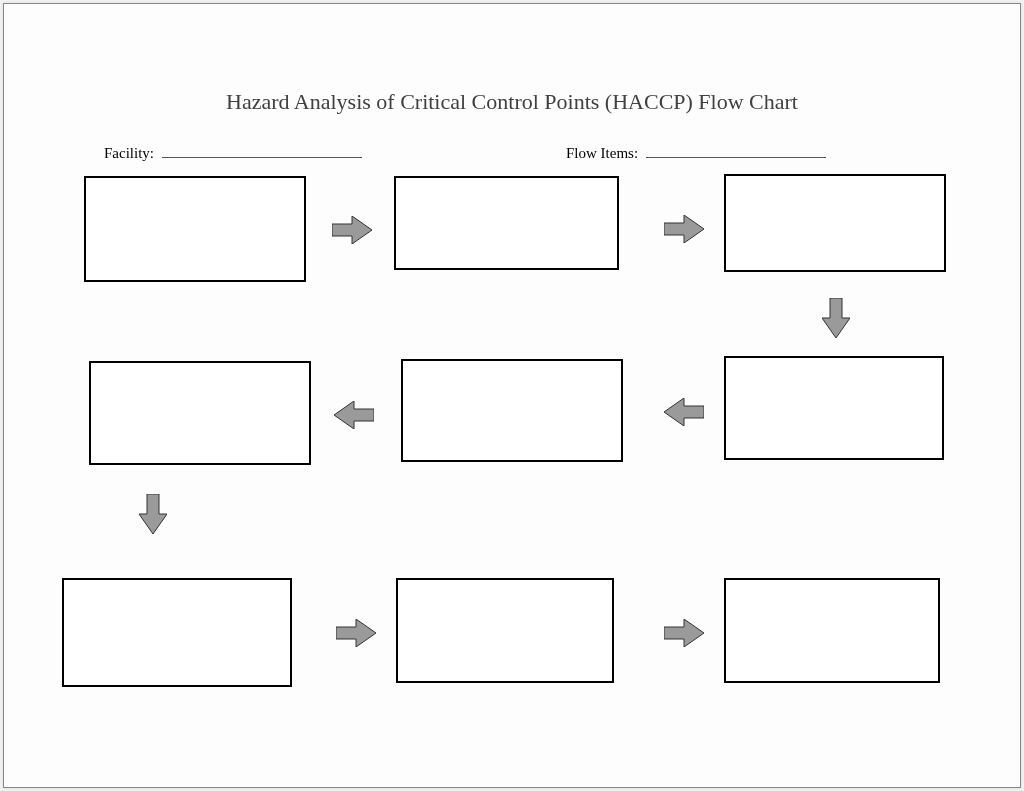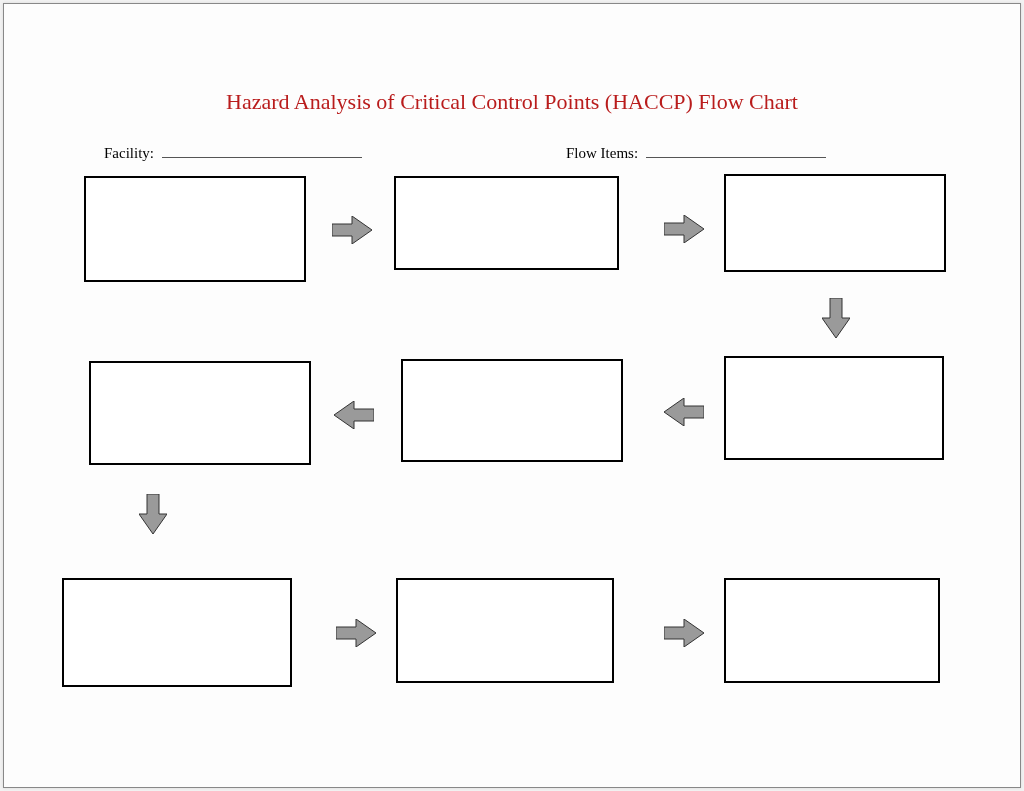--- a/index.html
+++ b/index.html
@@ -24,21 +24,21 @@
       border: 1px solid #888;
       box-shadow: 0 0 3px rgba(0,0,0,0.1);
     }
     .title {
       position: absolute;
       top: 85px;
       left: 0;
       right: 0;
       text-align: center;
       font-size: 22px;
-      color: #b91c1c;
+      color: #404040;
     }
     .field-row {
       position: absolute;
       top: 125px;
       left: 0;
       right: 0;
       font-size: 15px;
       color: #000;
     }
     .field-facility {

